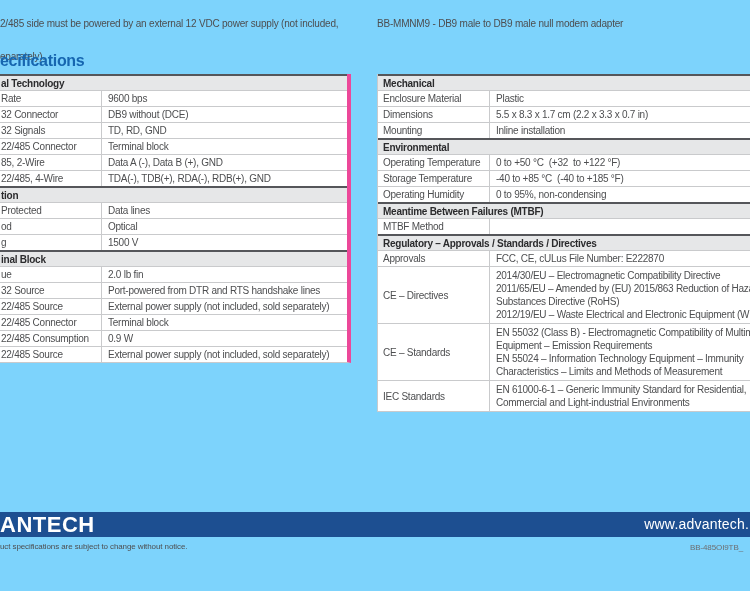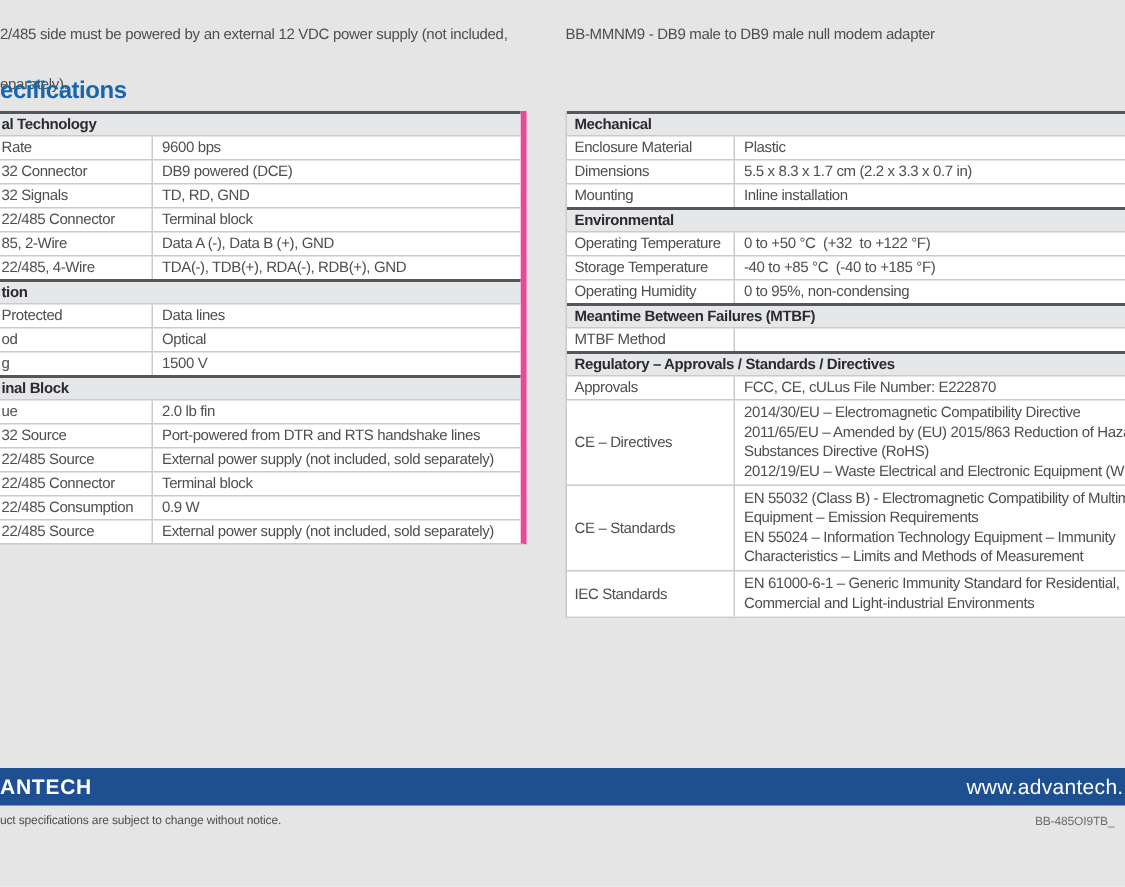--- a/index.html
+++ b/index.html
@@ -1,17 +1,17 @@
 <!DOCTYPE html>
 <html><head>
 <meta charset="utf-8">
 <style>
   html,body{margin:0;padding:0;}
   body{font-family:"Liberation Sans","DejaVu Sans",sans-serif;background:#ffffff;}
-  #page{position:relative;width:750px;height:591px;background:#e5e5e5;overflow:hidden;}
+  #page{position:relative;width:750px;height:591px;background:#7dd3fc;overflow:hidden;}
 
   .toptext{position:absolute;font-size:10px;line-height:11px;color:#4d4e50;letter-spacing:-0.2px;white-space:pre;}
   #top-left{left:0;top:-4px;width:370px;}
   #top-right{left:377px;top:-4px;width:373px;}
 
   #heading{position:absolute;left:0;top:52px;font-size:16px;line-height:18px;font-weight:bold;color:#1666b0;letter-spacing:-0.3px;}
 
   .spec-table{position:absolute;top:74px;border-bottom:1px solid #c9cacc;font-size:10px;color:#4d4e50;letter-spacing:-0.25px;}
   #left-table{left:0;width:347px;border-right:4px solid #ec4899;}
   #right-table{left:377px;width:373px;border-left:1px solid #c9cacc;}
@@ -24,21 +24,21 @@
   #left-table .cell-label{width:100px;padding-left:1px;}
   #right-table .cell-label{width:106px;padding-left:5px;}
   .cell-value{flex:1;display:flex;align-items:center;padding-left:6px;white-space:pre;overflow:hidden;}
   .row.multi .cell-value{line-height:13px;padding-top:2px;padding-bottom:2px;}
   .sec-cell{flex:1;display:flex;align-items:center;overflow:hidden;white-space:nowrap;}
   #left-table .sec-cell{padding-left:1px;}
   #right-table .sec-cell{padding-left:5px;}
   .sec-note{font-style:italic;font-weight:bold;color:#3a3a3c;margin-left:7px;}
 
   #footer-banner{position:absolute;left:0;top:512px;width:750px;height:25px;background:#1d4f91;}
-  #logo{position:absolute;left:0;top:2px;color:#ffffff;font-weight:bold;font-size:14px;line-height:21px;letter-spacing:0.5px;}
+  #logo{position:absolute;left:0;top:2px;color:#ffffff;font-weight:bold;font-size:22px;line-height:21px;letter-spacing:0.5px;}
   #website{position:absolute;right:1px;top:4px;color:#ffffff;font-size:14px;line-height:17px;letter-spacing:0.2px;white-space:nowrap;}
   #disclaimer{position:absolute;left:0;top:542px;font-size:8px;color:#4d4e50;letter-spacing:-0.1px;}
   #doc-number{position:absolute;right:7px;top:543px;font-size:8px;color:#6d6e71;letter-spacing:-0.1px;}
 </style>
 </head>
 <body>
 
 <div id="page">
 
   <div id="top-left" class="toptext">
@@ -56,21 +56,21 @@
         <div class="sec-cell">
           <span class="sec-label">al Technology</span>
         </div>
       </div>
       <div class="row data">
         <div class="cell-label">Rate</div>
         <div class="cell-value">9600 bps</div>
       </div>
       <div class="row data">
         <div class="cell-label">32 Connector</div>
-        <div class="cell-value">DB9 powered (DCE)</div>
+        <div class="cell-value">DB9 without (DCE)</div>
       </div>
       <div class="row data">
         <div class="cell-label">32 Signals</div>
         <div class="cell-value">TD, RD, GND</div>
       </div>
       <div class="row data">
         <div class="cell-label">22/485 Connector</div>
         <div class="cell-value">Terminal block</div>
       </div>
       <div class="row data">

